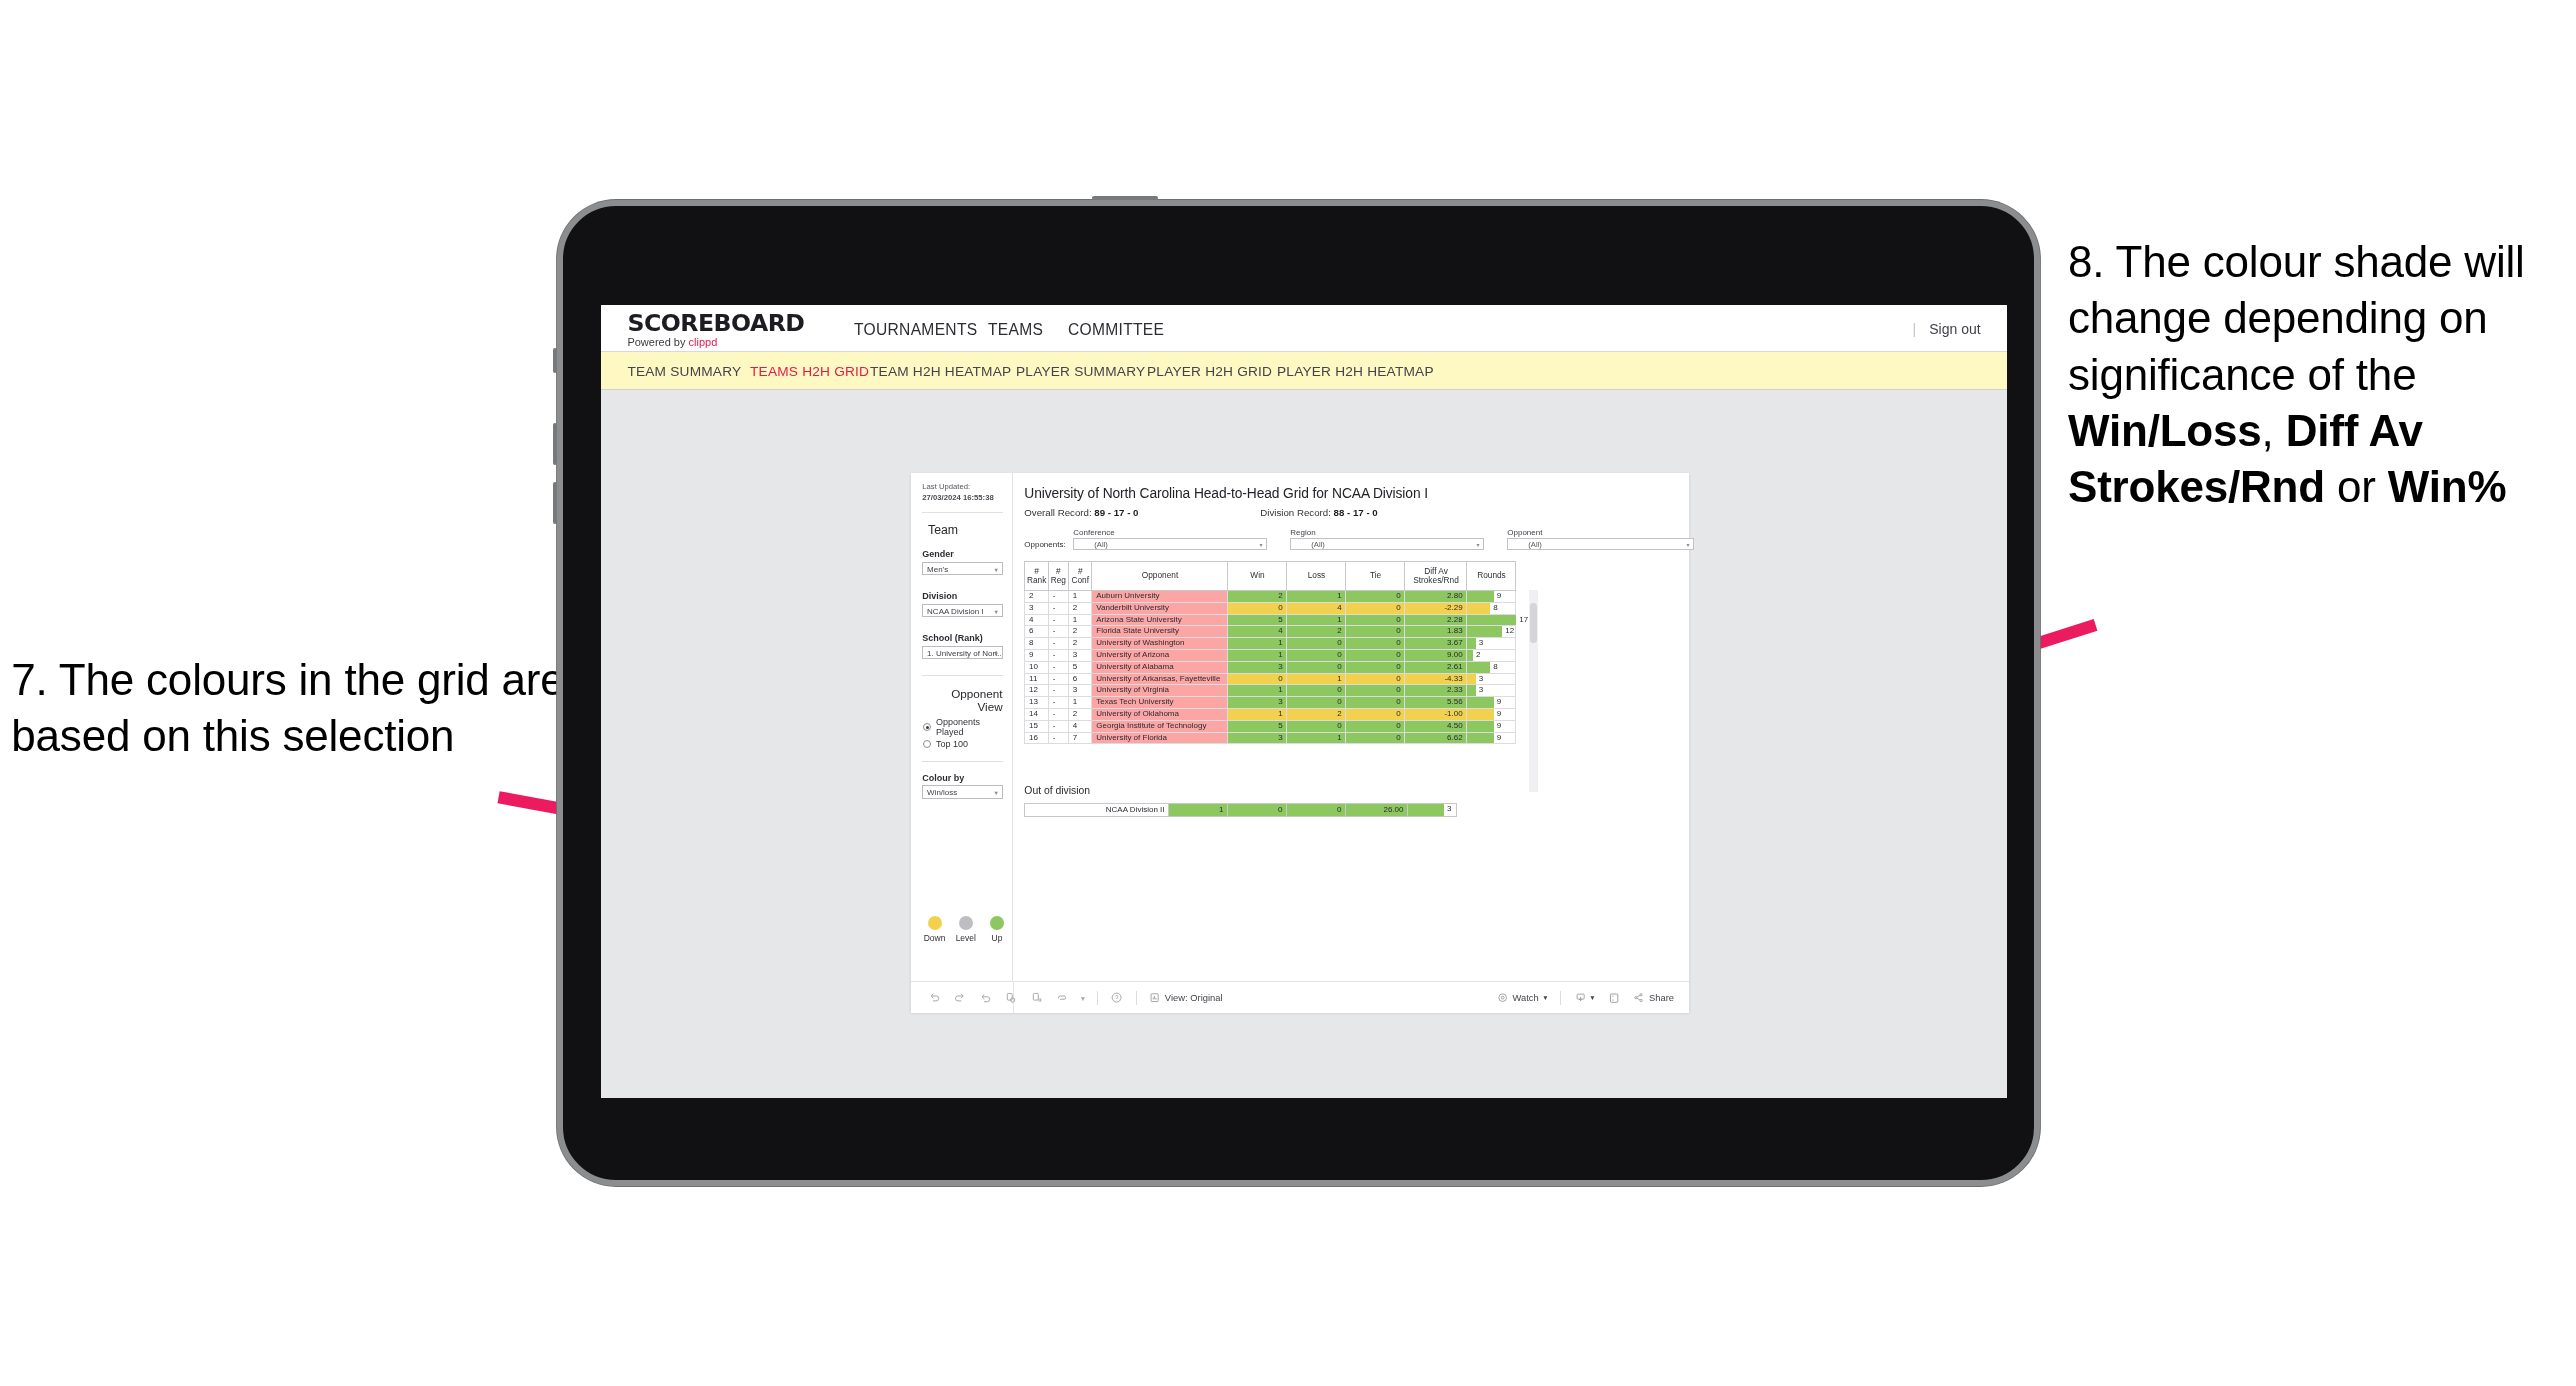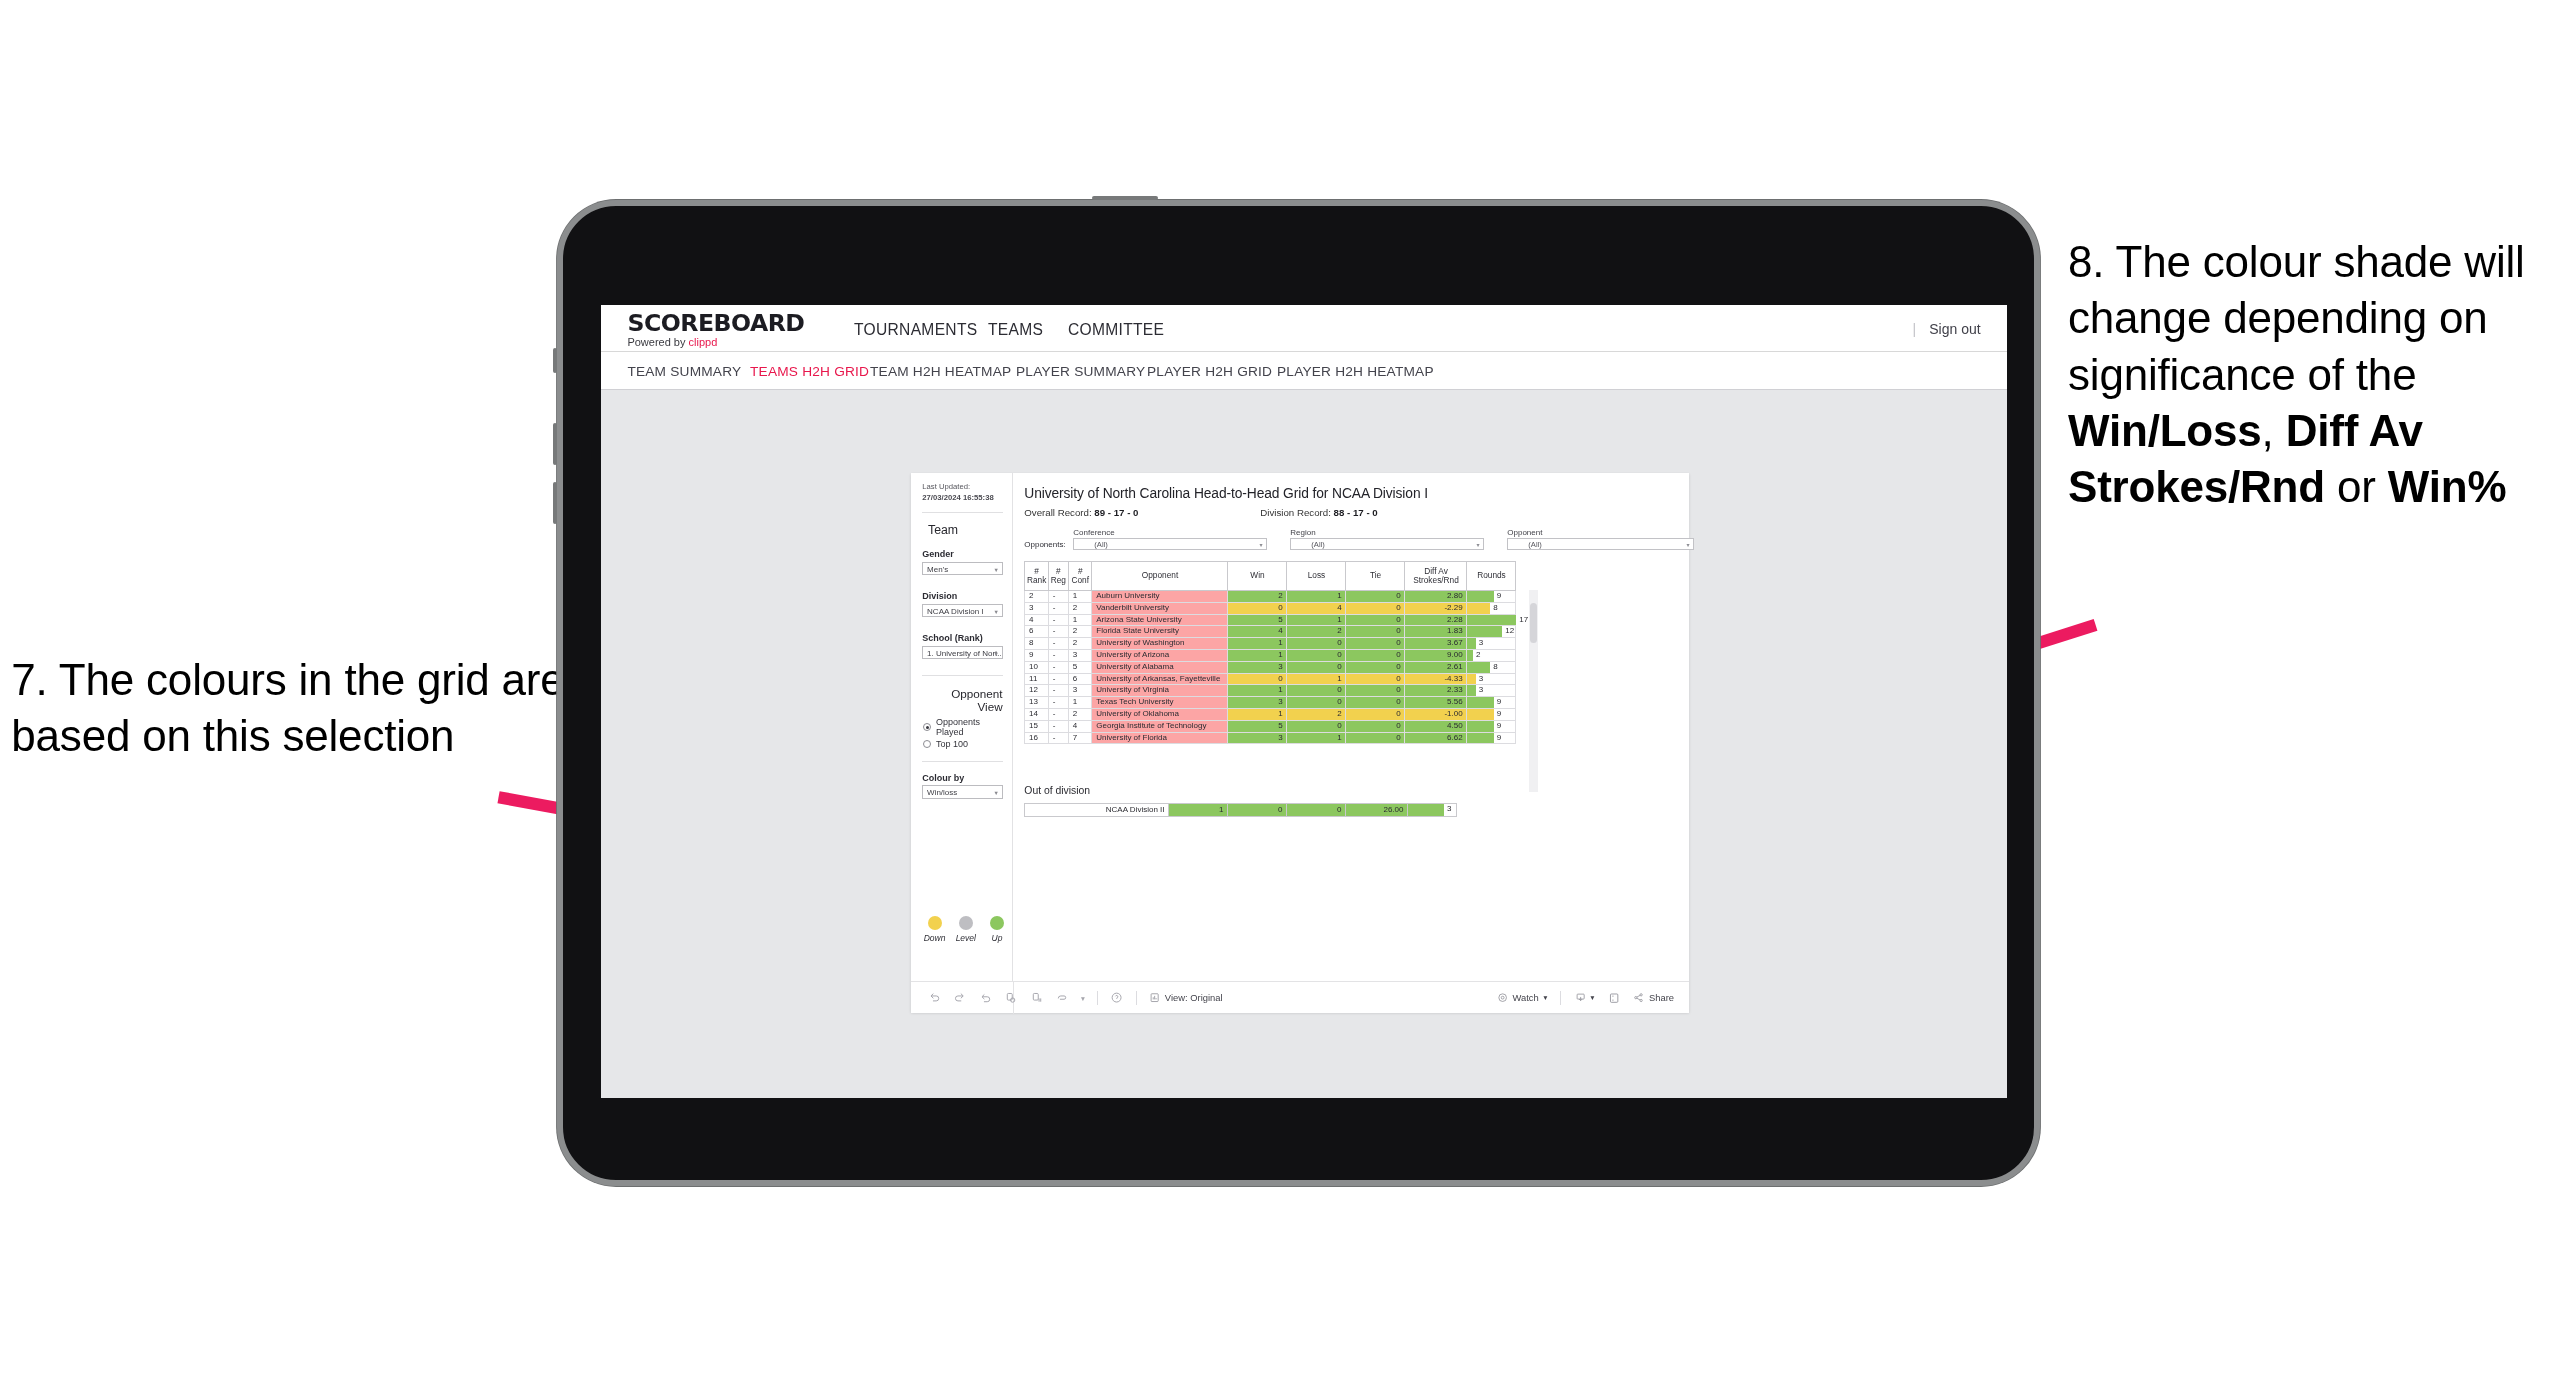--- a/index.html
+++ b/index.html
@@ -37,21 +37,21 @@
   #brand .bs .pink{color:#e8174c;font-weight:normal;}
   .mainlinks{position:absolute;left:0;top:0;height:47px;}
   .mlink{
     position:absolute;top:0;height:47px;line-height:50px;font-size:15.6px;
     color:#2c2c33;letter-spacing:0.3px;cursor:pointer;white-space:nowrap;
   }
   .mlink.active{border-bottom:2.8px solid #e8174c;}
   #signout{position:absolute;right:26.4px;top:0;height:47px;line-height:49px;font-size:14px;color:#41414a;white-space:nowrap;}
   #signout .bar{color:#c3c3c8;margin-right:13.2px;}
   #subnav{
-    position:absolute;left:0;top:47px;width:100%;height:38px;background:#ffffff;
+    position:absolute;left:0;top:47px;width:100%;height:38px;background:#fef9c3;
     border-bottom:0.9px solid #d0d0d4;box-sizing:border-box;
   }
   .slink{
     position:absolute;top:0;height:38px;line-height:40px;font-size:13.7px;color:#43434c;
     letter-spacing:0.2px;white-space:nowrap;cursor:pointer;
   }
   .slink.active{color:#e8174c;}
   
   #viz{
     position:absolute;left:310px;top:168px;width:778px;height:540px;
@@ -78,21 +78,21 @@
   .s-h2{font-size:11.7px;color:#28282e;margin:11.3px 0 3.8px 2.8px;text-align:right;}
   .s-radio{display:flex;align-items:center;font-size:9px;color:#33333a;margin:1.9px 0 0 0.9px;}
   .s-radio .rdo{
     width:8px;height:8px;border-radius:50%;border:0.9px solid #8d8d93;background:#fff;
     margin-right:4.7px;box-sizing:border-box;position:relative;flex:none;
   }
   .s-radio .rdo.on:after{
     content:"";position:absolute;left:1.5px;top:1.5px;width:3.3px;height:3.3px;
     border-radius:50%;background:#38383f;
   }
-  #legend{position:absolute;left:11.3px;bottom:38px;width:87px;display:flex;justify-content:space-between;font-style:italic;}
+  #legend{position:absolute;left:11.3px;bottom:38px;width:87px;display:flex;justify-content:space-between;}
   #legend .lg{width:24.6px;text-align:center;}
   #legend .dot{width:14px;height:14px;border-radius:50%;margin:0 auto 2.8px auto;}
   #legend .cap{font-size:8.5px;color:#2f2f36;}
   
   #main{position:absolute;left:102px;top:0;right:0;bottom:0;padding:13.2px 15px 0 11.3px;box-sizing:border-box;}
   #vtitle{font-size:13.8px;color:#232329;letter-spacing:-0.1px;}
   #vrecords{margin-top:5.7px;height:12.3px;position:relative;font-size:9.7px;color:#333;}
   #vrecords .r1{position:absolute;left:0;top:0;}
   #vrecords .r2{position:absolute;left:236px;top:0;}
   #vrecords b{font-weight:bold;color:#1d1d22;}

